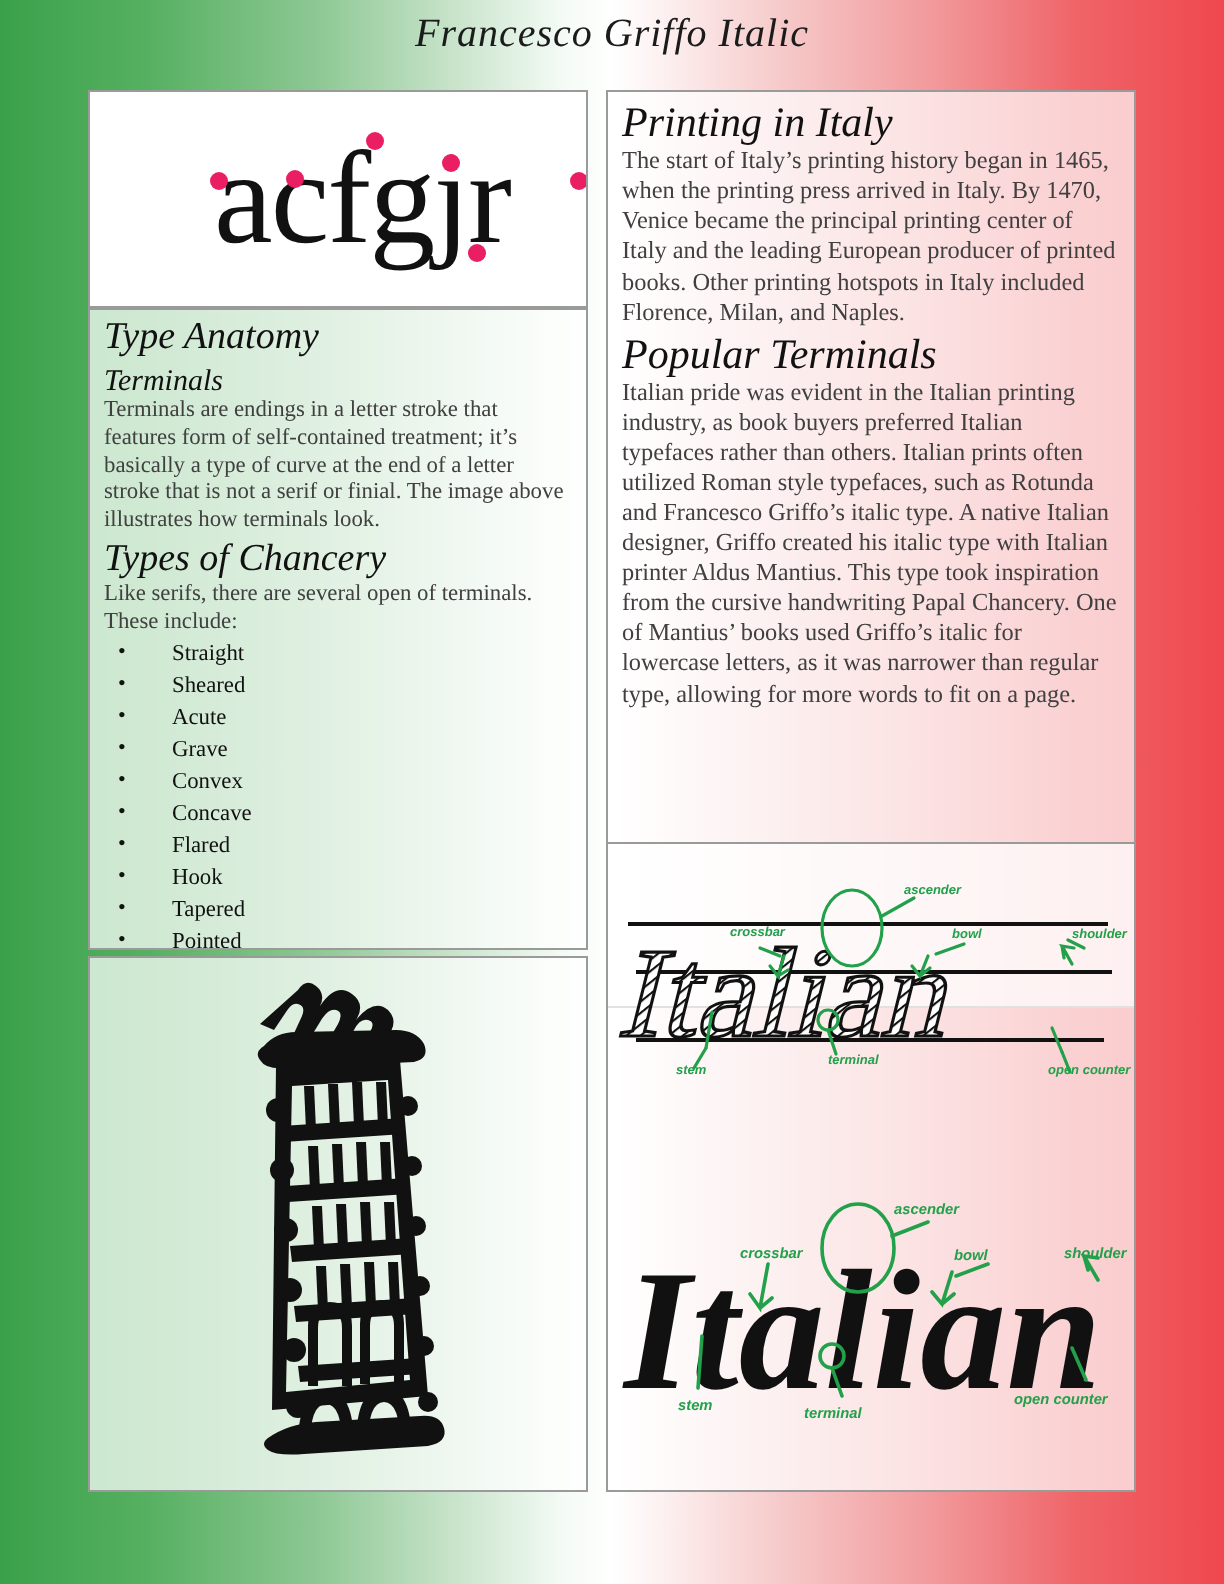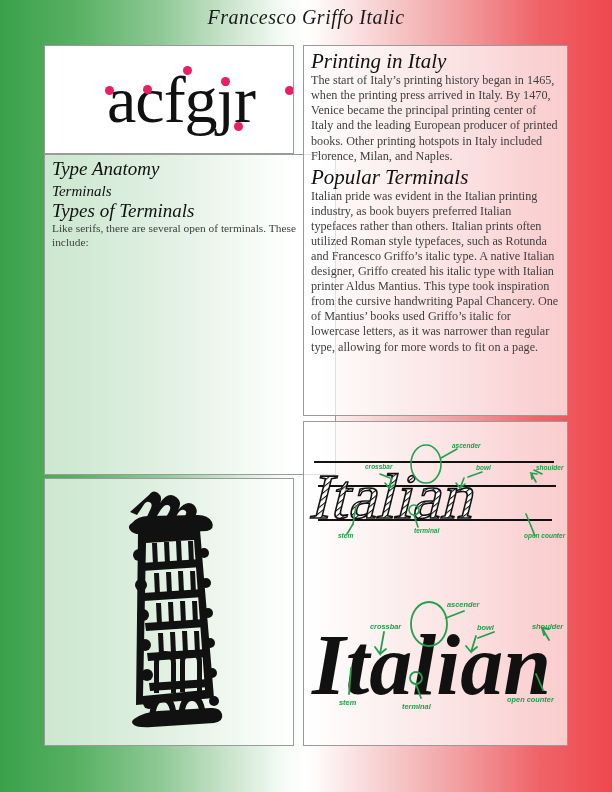--- a/index.html
+++ b/index.html
@@ -28,25 +28,25 @@
     position:absolute;
     border:1px solid #9a9a9a;
     box-sizing:border-box;
     overflow:hidden;
   }
   .panel.left{background:rgba(255,255,255,.72);}
   .panel.right{background:rgba(255,255,255,.70);}
 
   
   #panel-letters{left:44px;top:45px;width:250px;height:109px;background:#ffffff;}
-  #panel-anatomy{left:44px;top:154px;width:292px;height:321px;}
+  #panel-anatomy{left:44px;top:154px;width:250px;height:321px;}
   #panel-tower{left:44px;top:478px;width:250px;height:268px;}
 
   
-  #panel-printing{left:303px;top:45px;width:265px;height:371px;}
+  #panel-printing{left:303px;top:45px;width:265px;height:459px;}
   #panel-diagrams{left:303px;top:421px;width:265px;height:325px;}
 
   .pad{padding:4px 7px 6px 7px;}
 
   h2.head{
     margin:0 0 1px 0;
     font-style:italic;
     font-weight:normal;
     font-size:19px;
     line-height:1.06;
@@ -125,22 +125,35 @@
       <span class="dot" style="left:164px;top:31px;"></span>
       <span class="dot" style="left:177px;top:76px;"></span>
       <span class="dot" style="left:228px;top:40px;"></span>
     </div>
   </div>
 
   <div class="panel left" id="panel-anatomy">
     <div class="pad">
       <h2 class="head">Type Anatomy</h2>
       <h3 class="sub">Terminals</h3>
-      <h2 class="head" style="margin-top:2px;">Types of Terminals</h2>
+      <p class="body">Terminals are endings in a letter stroke that features form of self-contained treatment; it’s basically a type of curve at the end of a letter stroke that is not a serif or finial. The image above illustrates how terminals look.</p>
+      <h2 class="head" style="margin-top:2px;">Types of Chancery</h2>
       <p class="body">Like serifs, there are several open of terminals. These include:</p>
+      <ul class="terms">
+        <li>Straight</li>
+        <li>Sheared</li>
+        <li>Acute</li>
+        <li>Grave</li>
+        <li>Convex</li>
+        <li>Concave</li>
+        <li>Flared</li>
+        <li>Hook</li>
+        <li>Tapered</li>
+        <li>Pointed</li>
+      </ul>
     </div>
   </div>
 
   <div class="panel left" id="panel-tower">
     <div class="tower-wrap">
       <svg width="150" height="250" viewBox="0 0 150 250">
         <g fill="#111">
 
           <path d="M55 8 q4 -6 9 -2 q5 4 2 10 q8 -12 16 -6 q7 5 2 13 q9 -11 16 -5 q6 6 -1 14 l-6 8 l-7 -3 l5 -8 q3 -5 -1 -6 q-4 -1 -7 5 l-8 12 l-7 -3 l7 -12 q3 -6 -1 -7 q-4 -1 -8 6 l-8 13 l-7 -3 l6 -13 q2 -5 -2 -6 q-3 -1 -6 4 l-6 9 l-7 -3 z"></path>
 

